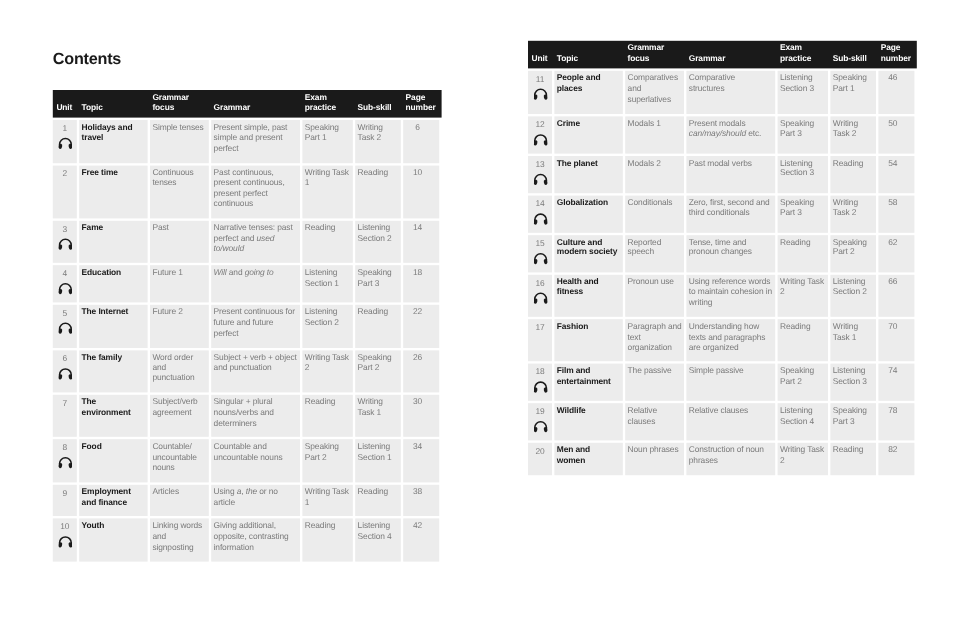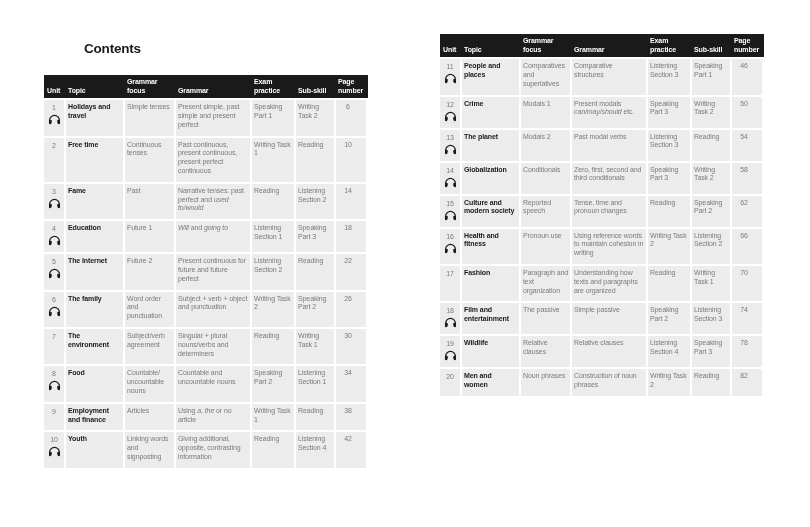--- a/index.html
+++ b/index.html
@@ -8,21 +8,20 @@
     background:#ffffff;
     font-family:"Liberation Sans", sans-serif;
     position:relative;
     overflow:hidden;
     -webkit-font-smoothing:antialiased;
   }
   .contents-title{
     position:absolute;left:44px;top:32px;
     font-size:13.5px;font-weight:bold;color:#1a1a1a;
     letter-spacing:-0.2px;
-    margin-left:40px;
   }
   .toc-table{position:absolute;width:324px;}
   #table-left{left:44px;top:75px;}
   #table-right{left:440px;top:34px;}
 
   .thead,.tr{
     display:grid;
     grid-template-columns:20px 57px 49px 74px 42px 38px 30px;
     column-gap:2px;
   }

